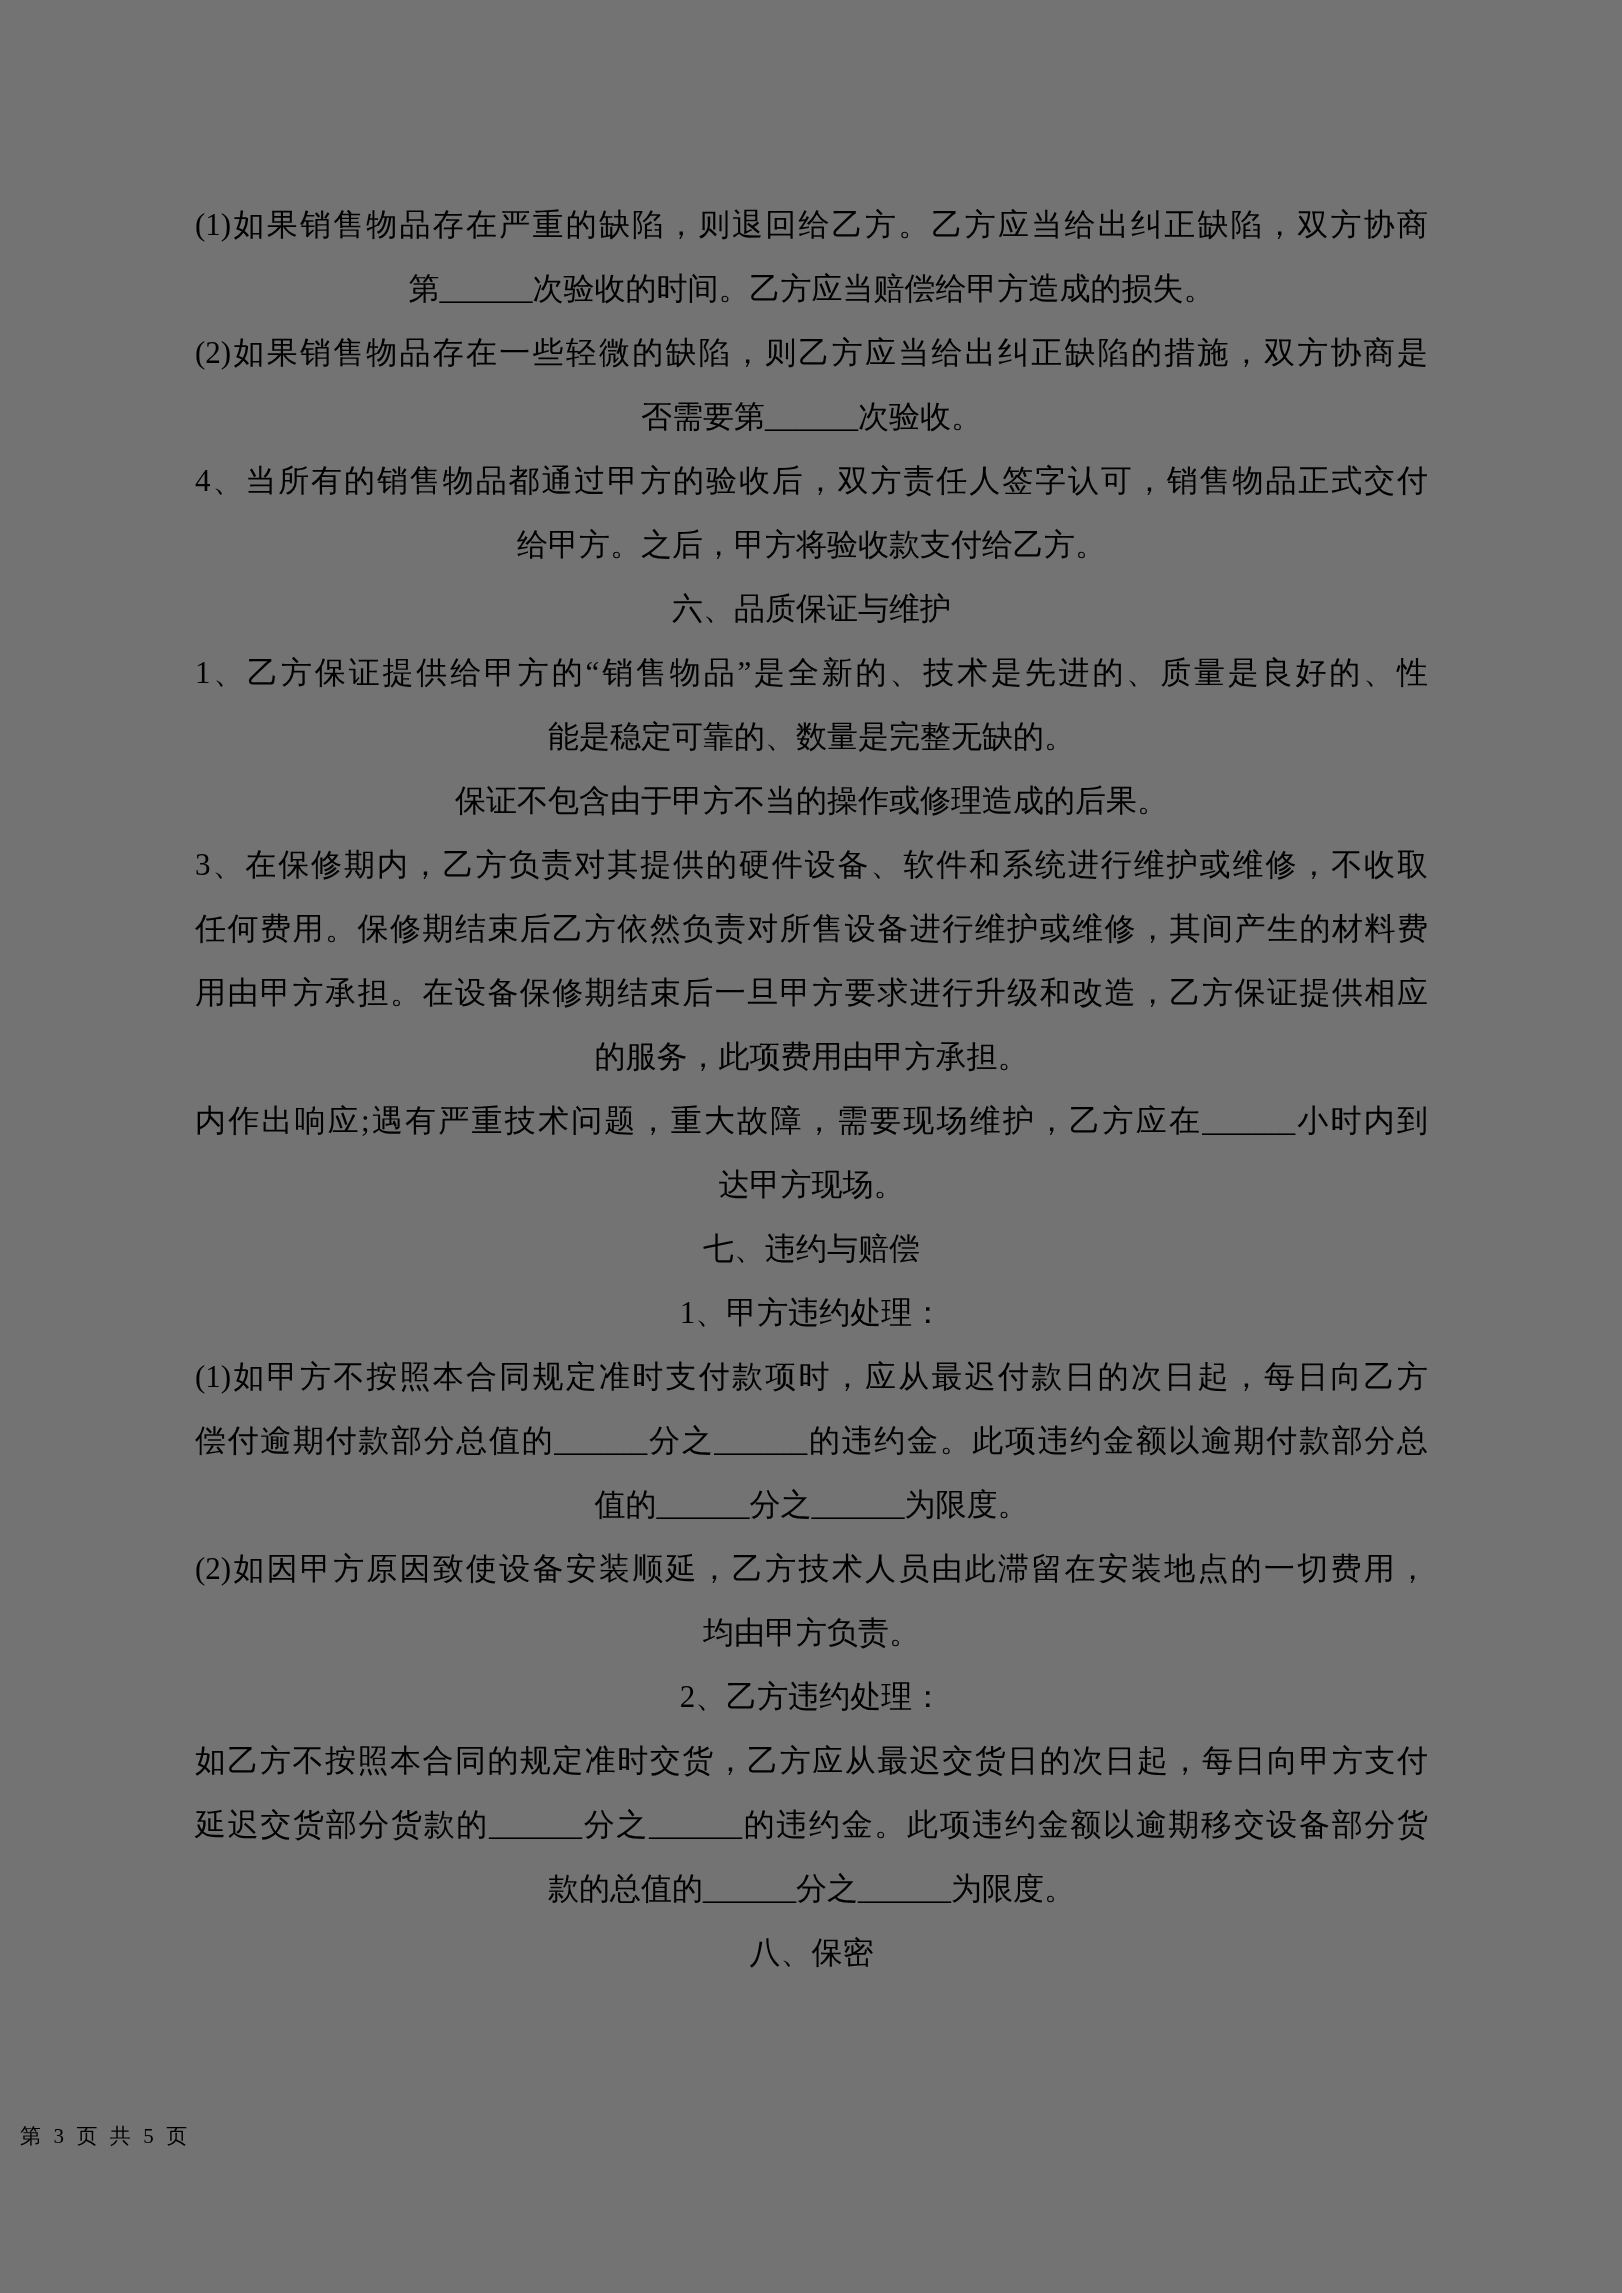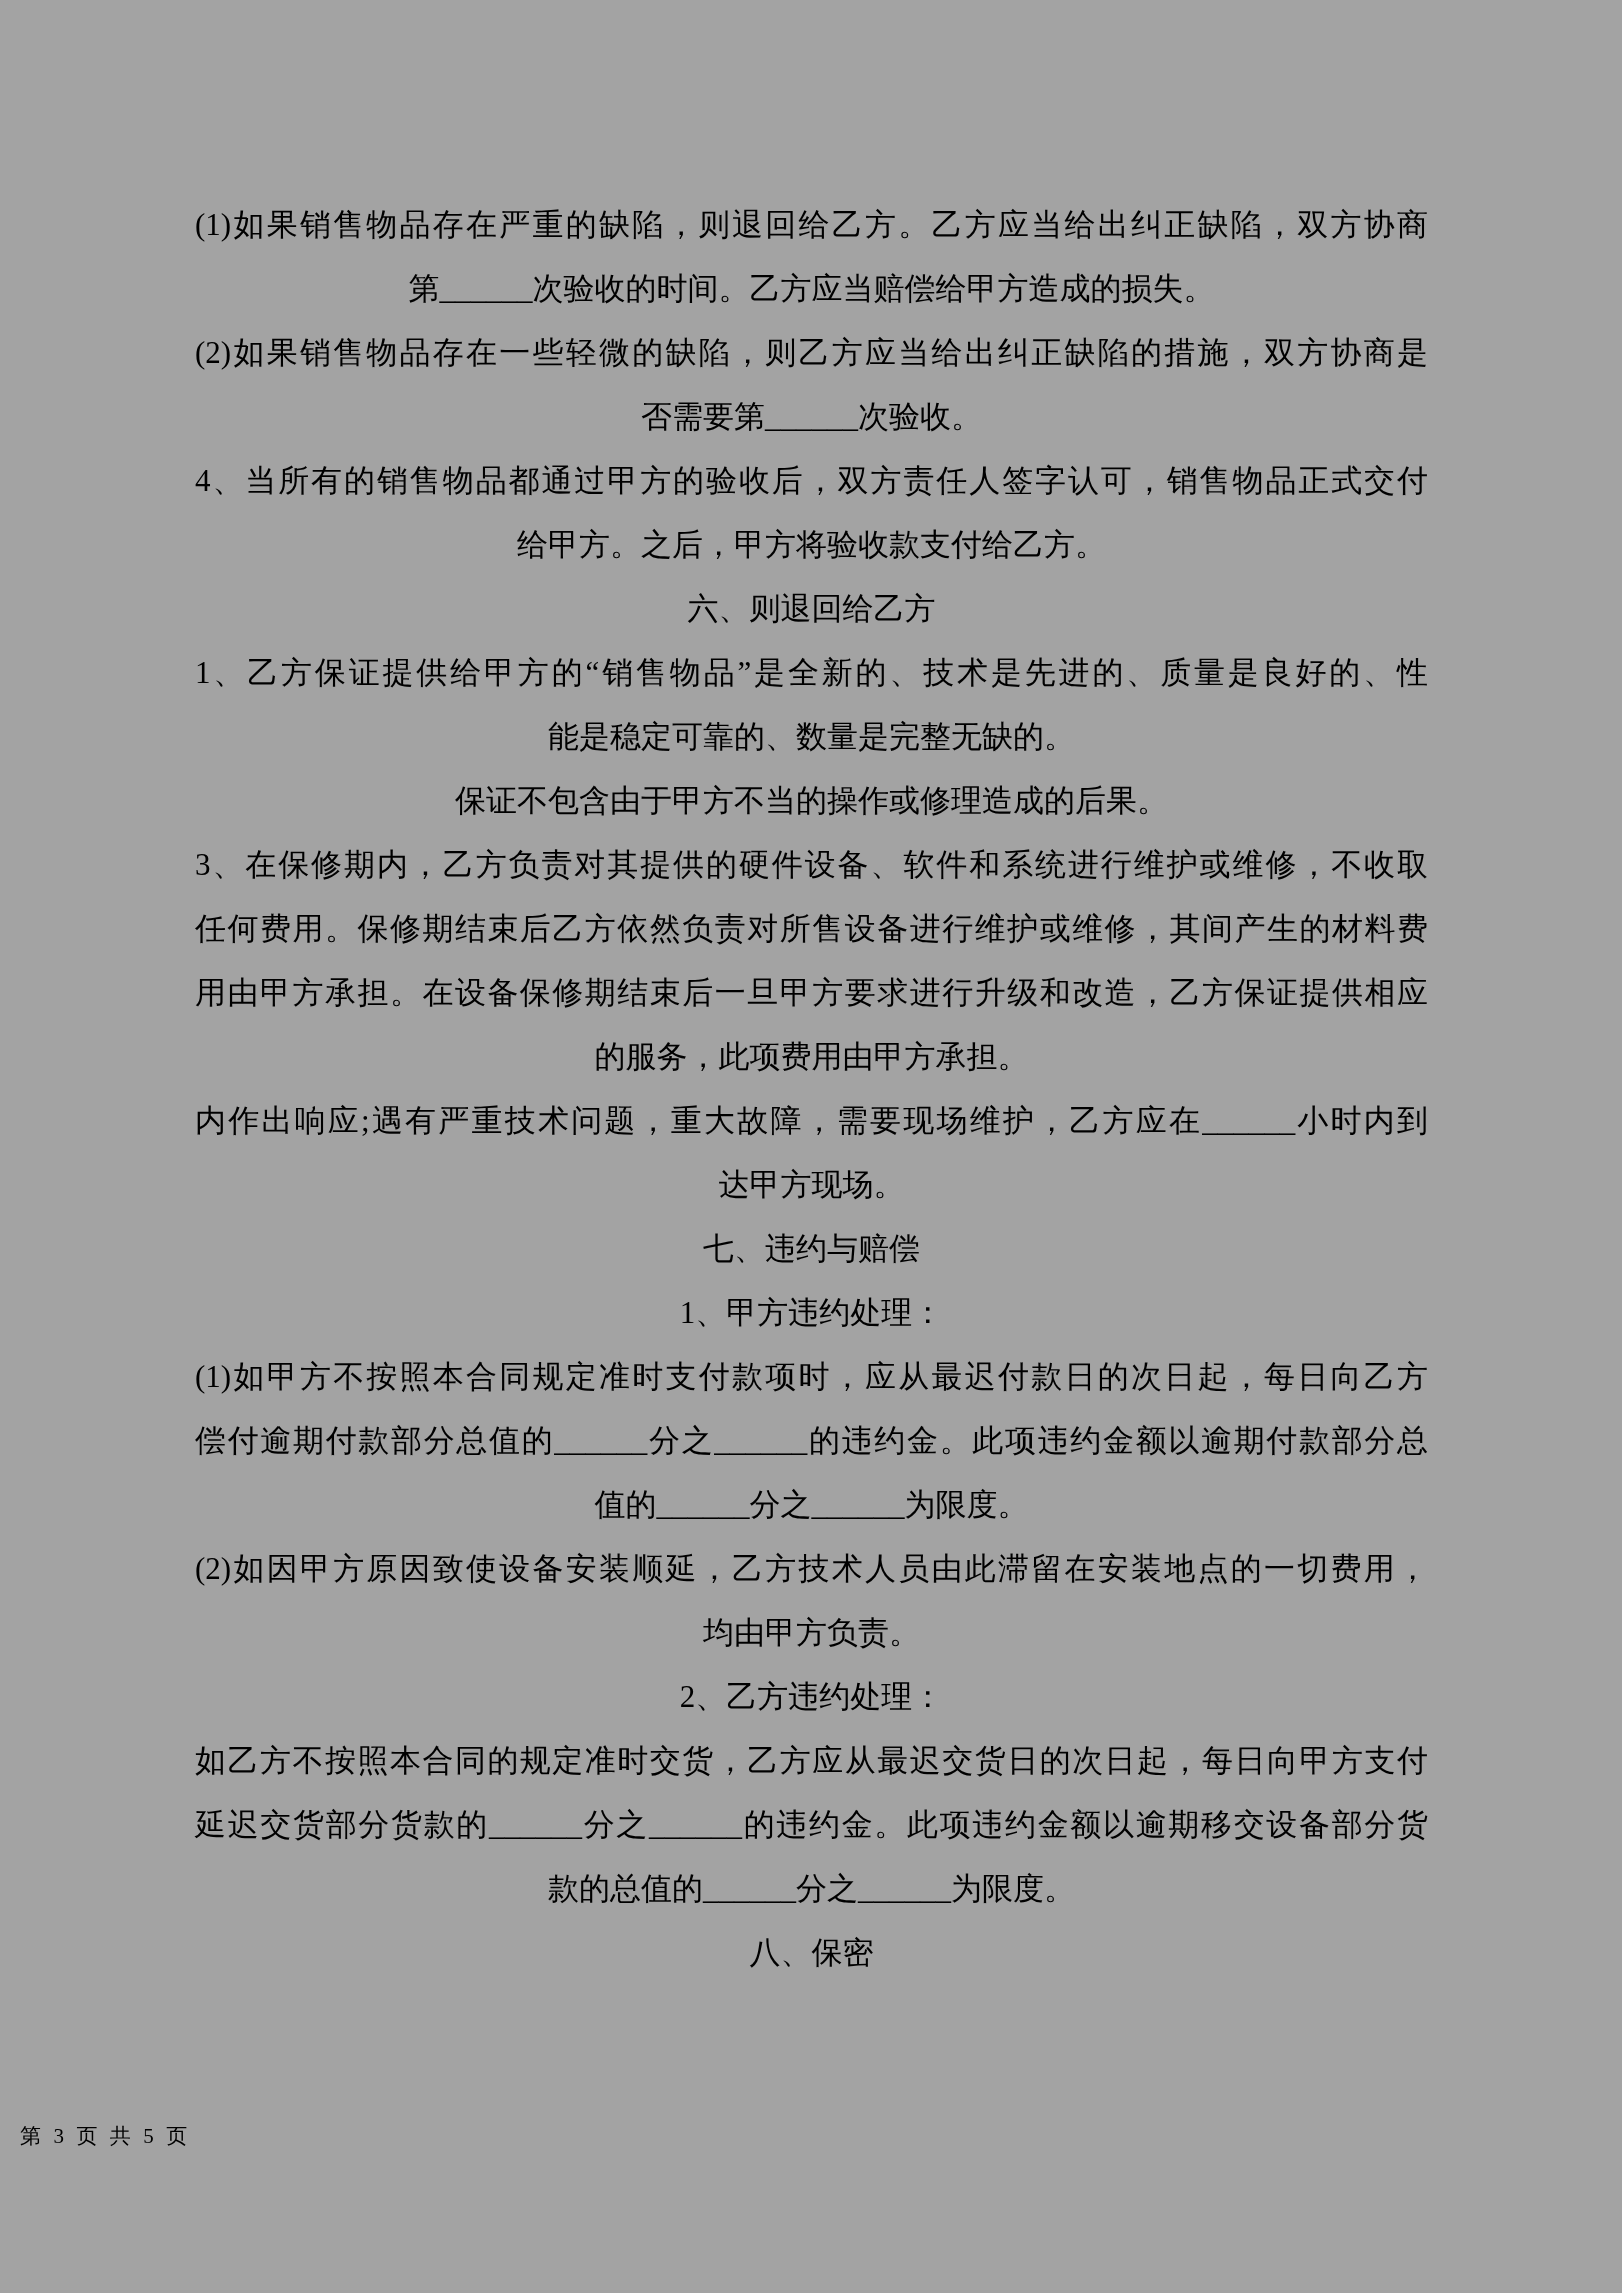--- a/index.html
+++ b/index.html
@@ -5,21 +5,21 @@
   * { margin: 0; padding: 0; box-sizing: border-box; }
   html, body {
     width: 1623px;
     background: #ffffff;
     font-family: "Liberation Serif", "DejaVu Serif", serif;
   }
   .page {
     position: relative;
     width: 1623px;
     height: 2294px;
-    background: #a3a3a3;
+    background: #737373;
     color: #000000;
     overflow: hidden;
   }
   .content {
     position: absolute;
     left: 195px;
     top: 193px;
     width: 1233px;
   }
   .line {
@@ -56,21 +56,21 @@
 <body>
 
 <div class="page">
   <div class="content" id="content">
       <div class="line line--fill">(1)如果销售物品存在严重的缺陷，则退回给乙方。乙方应当给出纠正缺陷，双方协商</div>
       <div class="line">第______次验收的时间。乙方应当赔偿给甲方造成的损失。</div>
       <div class="line line--fill">(2)如果销售物品存在一些轻微的缺陷，则乙方应当给出纠正缺陷的措施，双方协商是</div>
       <div class="line">否需要第______次验收。</div>
       <div class="line line--fill">4、当所有的销售物品都通过甲方的验收后，双方责任人签字认可，销售物品正式交付</div>
       <div class="line">给甲方。之后，甲方将验收款支付给乙方。</div>
-      <div class="line">六、则退回给乙方</div>
+      <div class="line">六、品质保证与维护</div>
       <div class="line line--fill">1、乙方保证提供给甲方的“销售物品”是全新的、技术是先进的、质量是良好的、性</div>
       <div class="line">能是稳定可靠的、数量是完整无缺的。</div>
       <div class="line">保证不包含由于甲方不当的操作或修理造成的后果。</div>
       <div class="line line--fill">3、在保修期内，乙方负责对其提供的硬件设备、软件和系统进行维护或维修，不收取</div>
       <div class="line line--fill">任何费用。保修期结束后乙方依然负责对所售设备进行维护或维修，其间产生的材料费</div>
       <div class="line line--fill">用由甲方承担。在设备保修期结束后一旦甲方要求进行升级和改造，乙方保证提供相应</div>
       <div class="line">的服务，此项费用由甲方承担。</div>
       <div class="line line--fill">内作出响应;遇有严重技术问题，重大故障，需要现场维护，乙方应在______小时内到</div>
       <div class="line">达甲方现场。</div>
       <div class="line">七、违约与赔偿</div>

